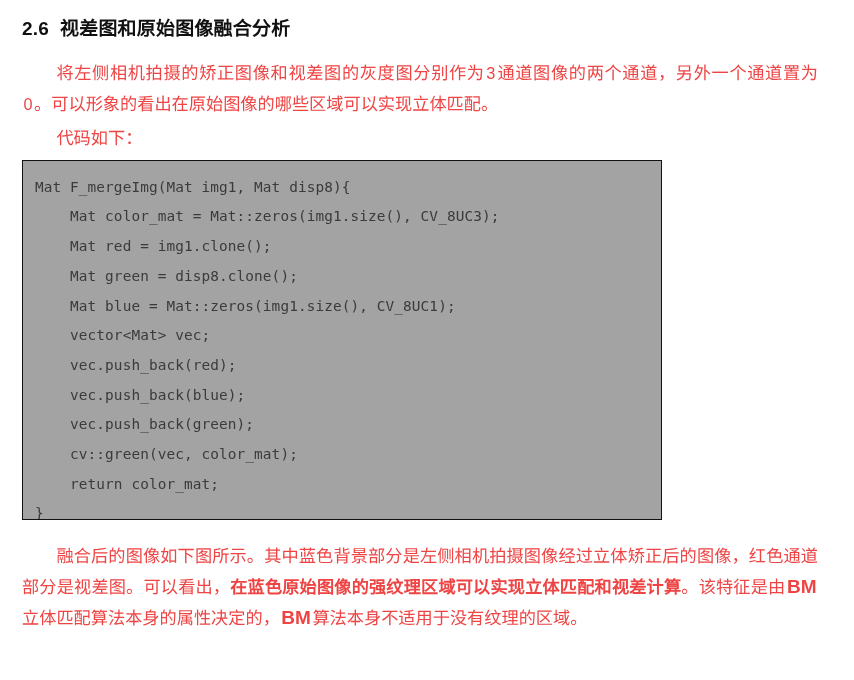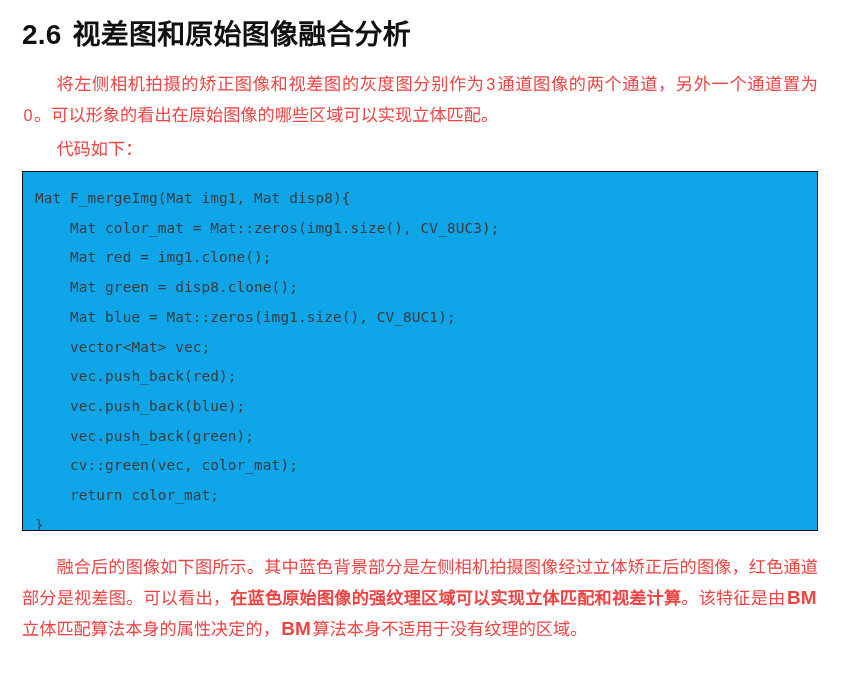--- a/index.html
+++ b/index.html
@@ -21,21 +21,21 @@
     height: 680px;
     box-sizing: border-box;
     padding: 0 36px 0 22px;
   }
 
   
   .section-heading {
     margin: 0;
     padding-top: 17px;
     font-family: "Liberation Sans", "DejaVu Sans", sans-serif;
-    font-size: 28px;
+    font-size: 19px;
     font-weight: 600;
     letter-spacing: 0.2px;
     color: #111111;
     line-height: 1.25;
     white-space: pre;
   }
   .heading-gap { display: inline-block; width: 11px; }
   .heading-text { }
 
   
@@ -72,23 +72,23 @@
     font-family: "Liberation Sans", "DejaVu Sans", sans-serif;
     font-size: 19px;
     font-weight: 700;
     padding: 0 1.5px;
   }
 
   
   .code-block {
     margin: 6px 0 0 0;
     border: 1.4px solid #121212;
-    background: #0ea5e9;
+    background: #a3a3a3;
     box-sizing: border-box;
-    width: 796px;
+    width: 640px;
     height: 360px;
     padding: 12px 0 10px 12px;
     overflow: hidden;
   }
   .code-line {
     font-family: "DejaVu Sans Mono", "Liberation Mono", monospace;
     font-size: 14.4px;
     line-height: 29.7px;
     color: #3b3b3b;
     white-space: pre;

